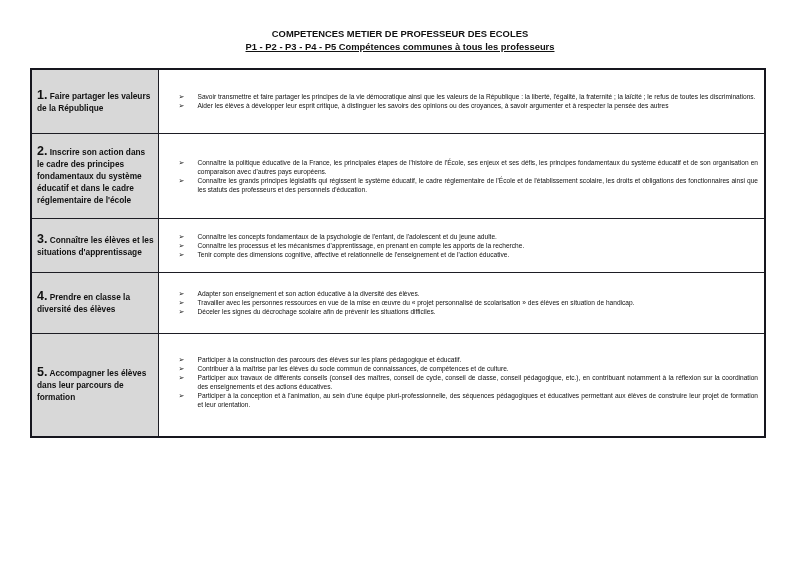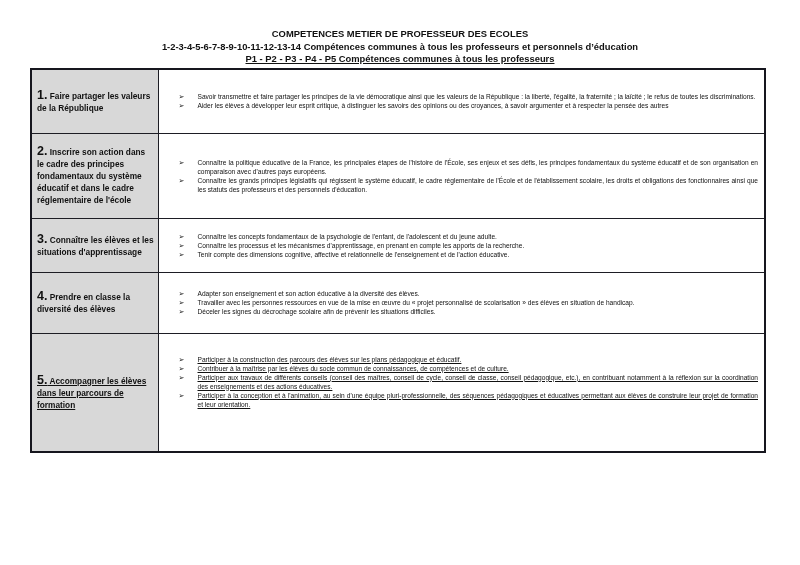--- a/index.html
+++ b/index.html
@@ -15,29 +15,28 @@
              line-height: 12px; padding: 0 4px 0 5px !important; box-sizing: border-box; }
   td.label .num { font-size: 12.5px; }
   td.body { padding: 0 6px 0 20px !important; font-size: 6.6px; line-height: 9px; }
   ul { margin: 0; padding: 0; list-style: none; }
   li { position: relative; padding-left: 19px; text-align: justify; }
   li .bullet { position: absolute; left: 0; top: 0; font-size: 7px; }
   tr.r1 { height: 64px; margin-top: 44px; }
   tr.r2 { height: 85px; }
   tr.r3 { height: 54px; }
   tr.r4 { height: 61px; }
-  tr.r5 { height: 119px; text-decoration: underline; }
+  tr.r5 { height: 104px; }
   tr.r5 td.body { vertical-align: top; padding-top: 21px !important; }
 </style>
 </head>
 <body>
 
 <div class="header">
   <div>COMPETENCES METIER DE PROFESSEUR DES ECOLES</div>
-  <div>1-2-3-4-5-6-7-8-9-10-11-12-13-14 Compétences communes à tous les professeurs et personnels d’éducation</div>
   <div class="l3">P1 - P2 - P3 - P4 - P5 Compétences communes à tous les professeurs</div>
 </div>
 
 <table class="comp">
   <tbody id="tbody">
       <tr class="r1">
         <td class="label"><span class="num">1.</span><span> Faire partager les valeurs de la République</span></td>
         <td class="body">
           <ul>
             <li><span class="bullet">➢</span><span>Savoir transmettre et faire partager les principes de la vie démocratique ainsi que les valeurs de la République : la liberté, l'égalité, la fraternité ; la laïcité ; le refus de toutes les discriminations.</span></li>

